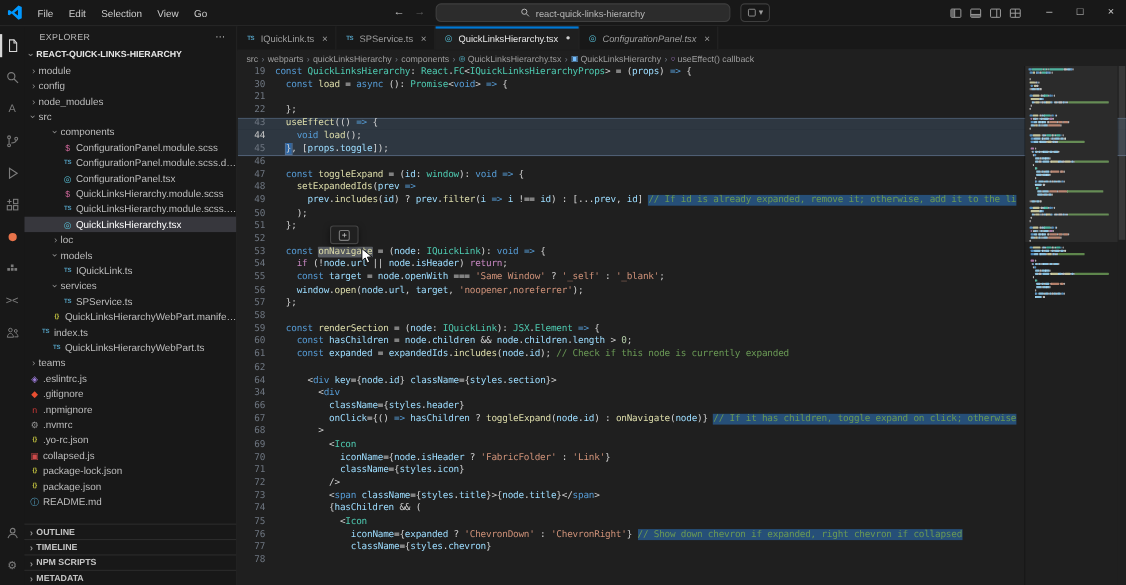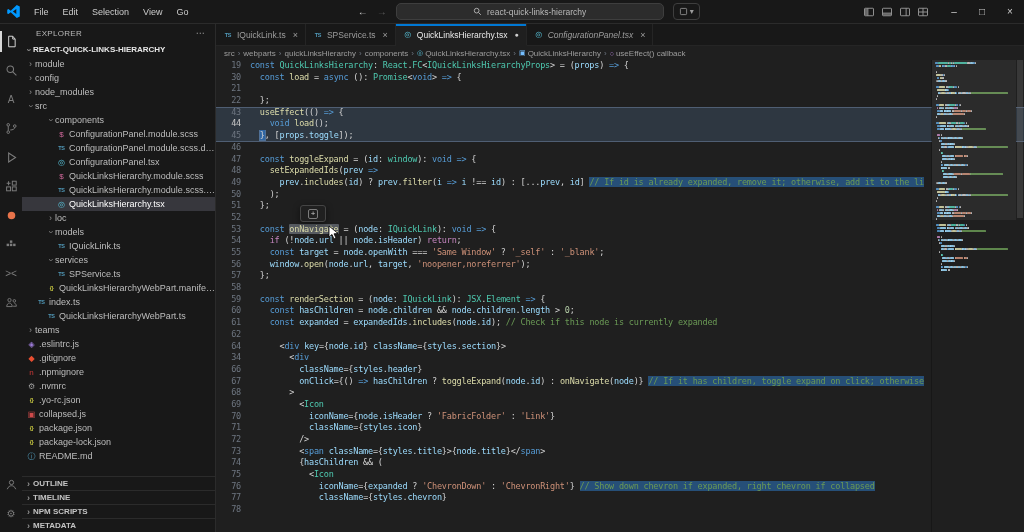--- a/index.html
+++ b/index.html
@@ -350,25 +350,25 @@
           <div class="tree-row" style="padding-left: 4px;">
             <span class="ficon badge" style="color: rgb(203, 203, 65);">{}</span>
             <span class="tlabel">.yo-rc.json</span>
           </div>
           <div class="tree-row" style="padding-left: 4px;">
             <span class="ficon" style="color: rgb(207, 74, 74);">▣</span>
             <span class="tlabel">collapsed.js</span>
           </div>
           <div class="tree-row" style="padding-left: 4px;">
             <span class="ficon badge" style="color: rgb(203, 203, 65);">{}</span>
-            <span class="tlabel">package.json</span>
+            <span class="tlabel">package-lock.json</span>
           </div>
           <div class="tree-row" style="padding-left: 4px;">
             <span class="ficon badge" style="color: rgb(203, 203, 65);">{}</span>
-            <span class="tlabel">package-lock.json</span>
+            <span class="tlabel">package.json</span>
           </div>
           <div class="tree-row" style="padding-left: 4px;">
             <span class="ficon" style="color: rgb(81, 154, 186);">ⓘ</span>
             <span class="tlabel">README.md</span>
           </div>
         </div>
       <div class="sb-sections">
           <div class="section-row">
             <span class="chev">›</span>
             <span>OUTLINE</span>

